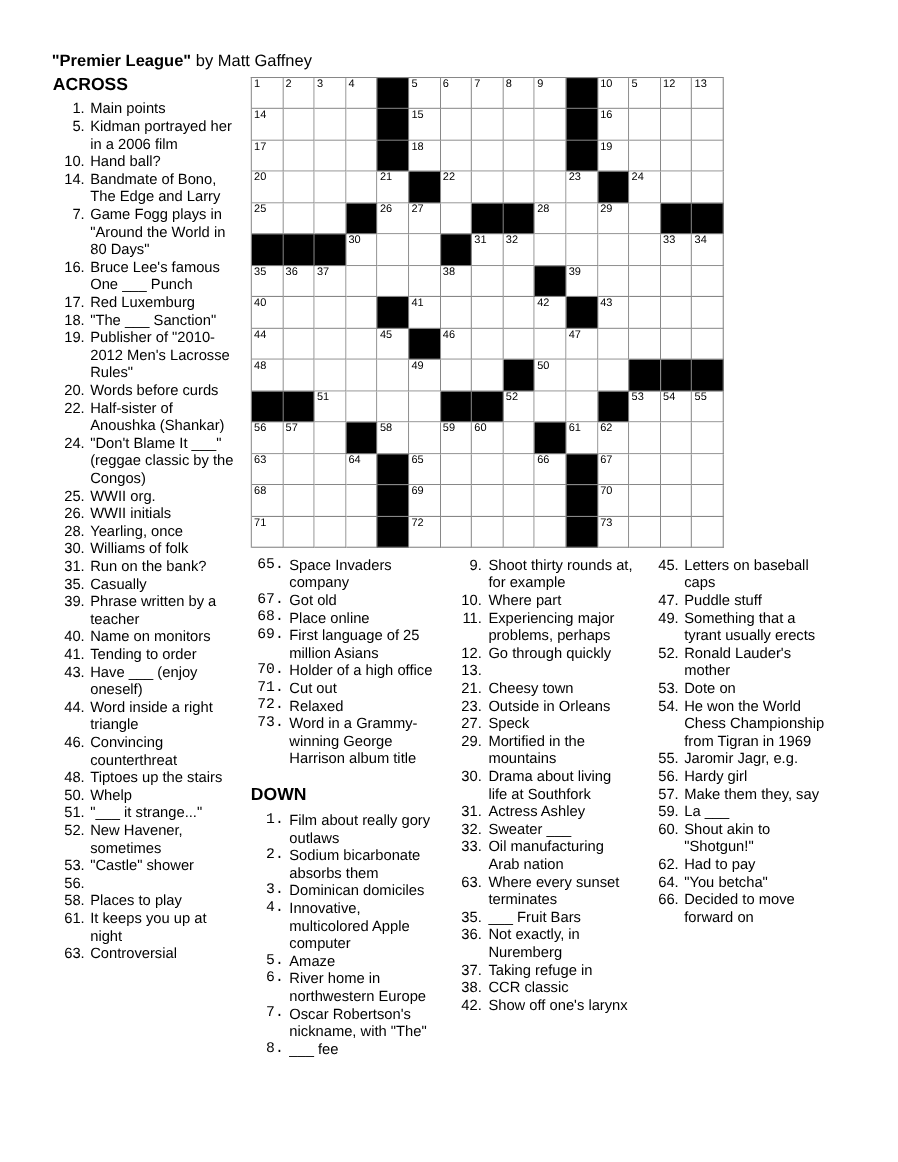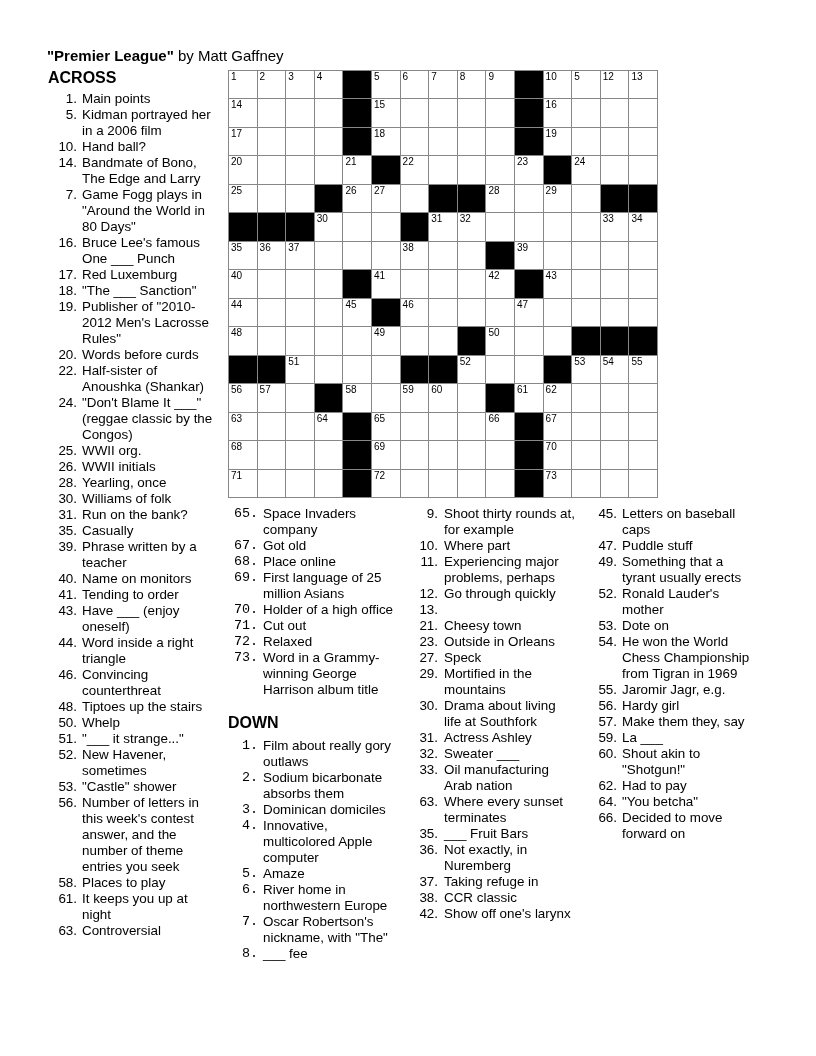--- a/index.html
+++ b/index.html
@@ -534,21 +534,20 @@
         <div class="clue">
           <span class="cnum">52.</span>
           <span class="ctext">New Havener, sometimes</span>
         </div>
         <div class="clue">
           <span class="cnum">53.</span>
           <span class="ctext">"Castle" shower</span>
         </div>
         <div class="clue">
           <span class="cnum">56.</span>
-          <span class="ctext">Number of letters in this week's contest answer, and the number of theme entries you seek</span>
         </div>
         <div class="clue">
           <span class="cnum">58.</span>
           <span class="ctext">Places to play</span>
         </div>
         <div class="clue">
           <span class="cnum">61.</span>
           <span class="ctext">It keeps you up at night</span>
         </div>
         <div class="clue">

